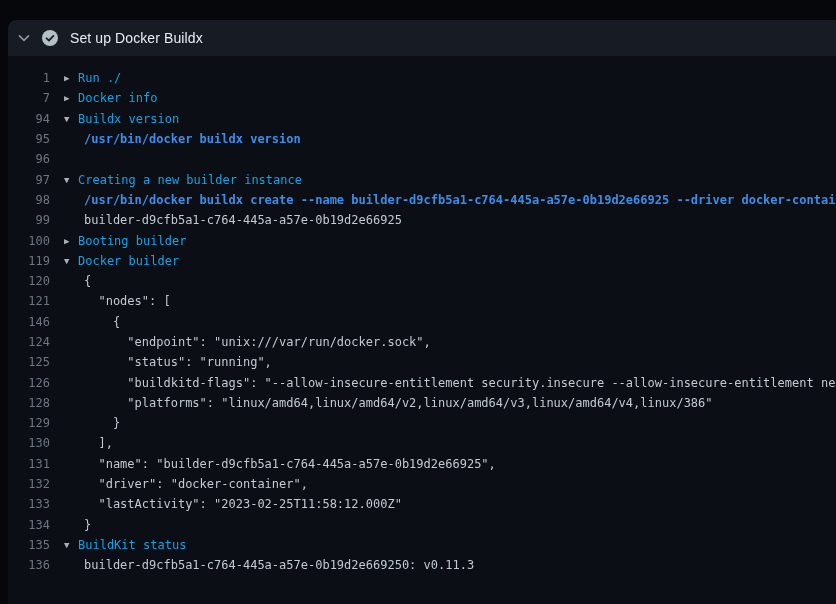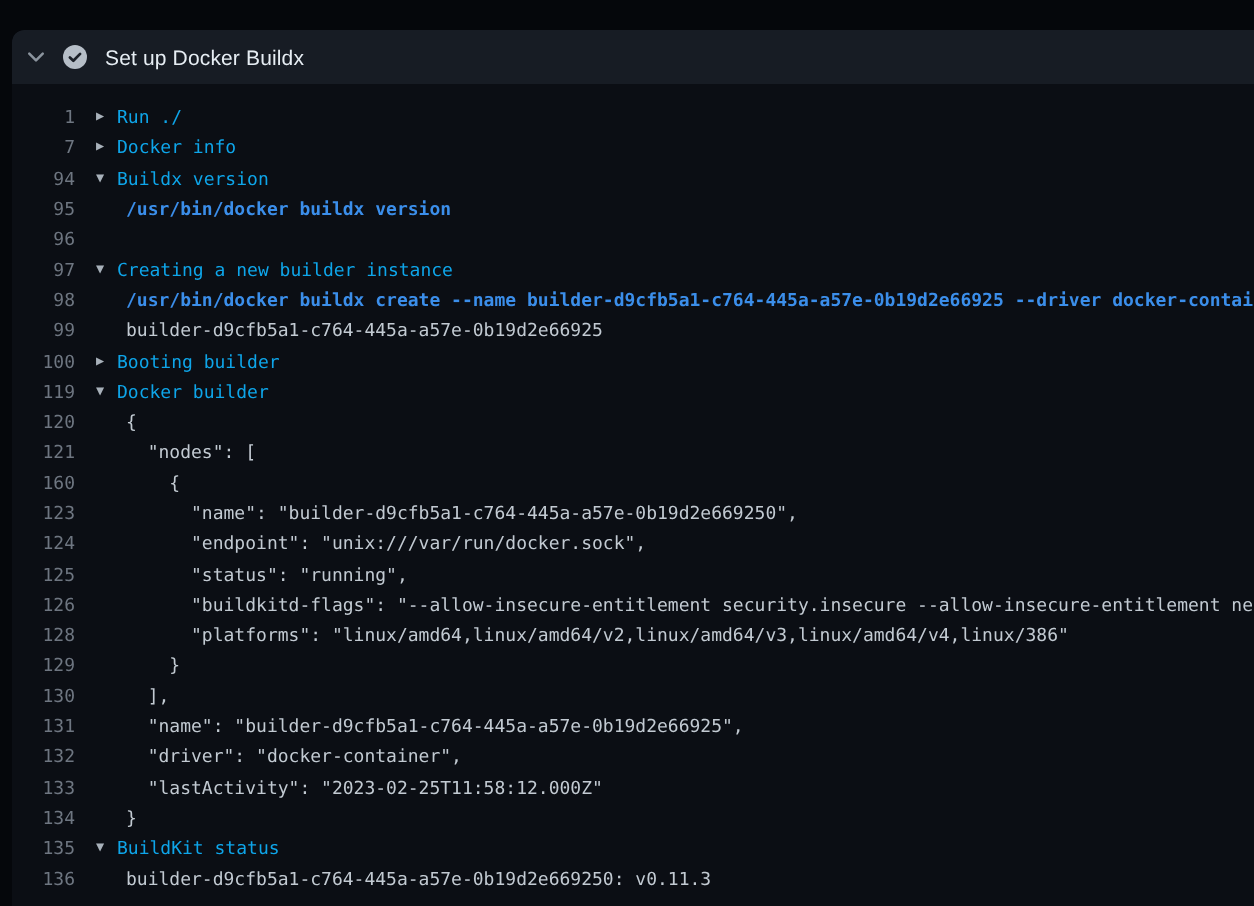--- a/index.html
+++ b/index.html
@@ -153,30 +153,25 @@
       <span class="txt">{</span>
     </div>
 
     <div class="line output">
       <span class="ln">121</span>
       <span class="gut"></span>
       <span class="txt">  "nodes": [</span>
     </div>
 
     <div class="line output">
-      <span class="ln">160</span>
+      <span class="ln">146</span>
       <span class="gut"></span>
       <span class="txt">    {</span>
     </div>
 
-    <div class="line output">
-      <span class="ln">123</span>
-      <span class="gut"></span>
-      <span class="txt">      "name": "builder-d9cfb5a1-c764-445a-a57e-0b19d2e669250",</span>
-    </div>
 
     <div class="line output">
       <span class="ln">124</span>
       <span class="gut"></span>
       <span class="txt">      "endpoint": "unix:///var/run/docker.sock",</span>
     </div>
 
     <div class="line output">
       <span class="ln">125</span>
       <span class="gut"></span>

